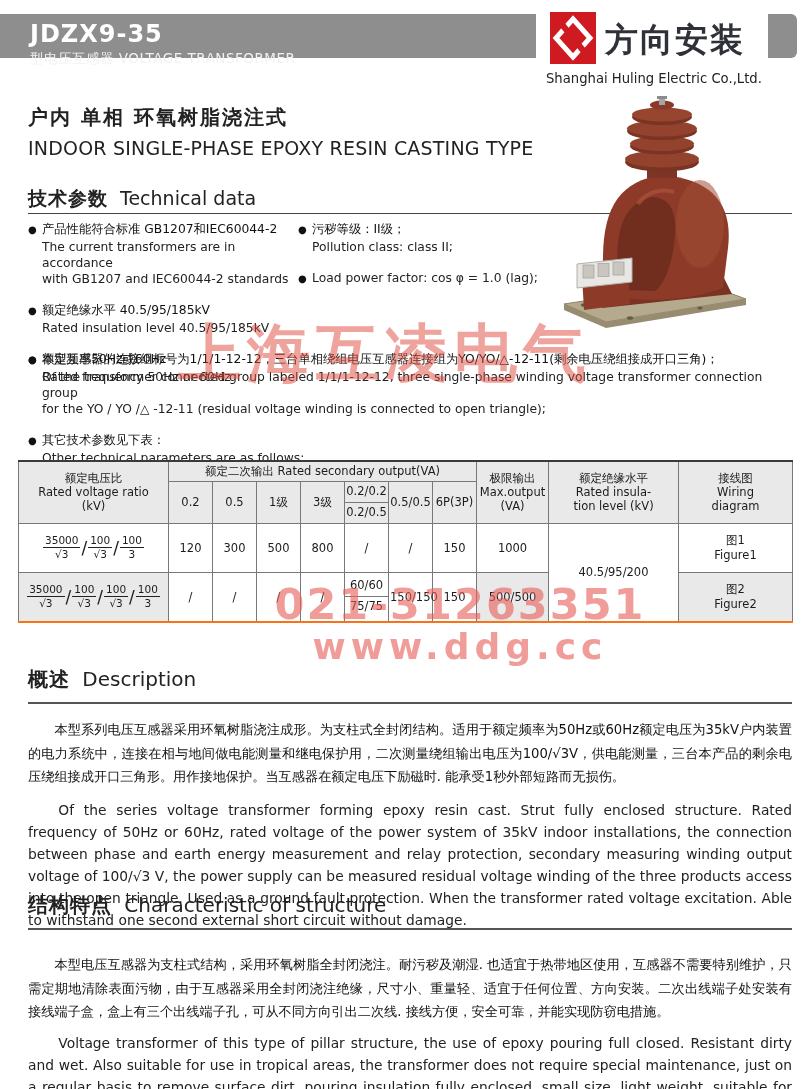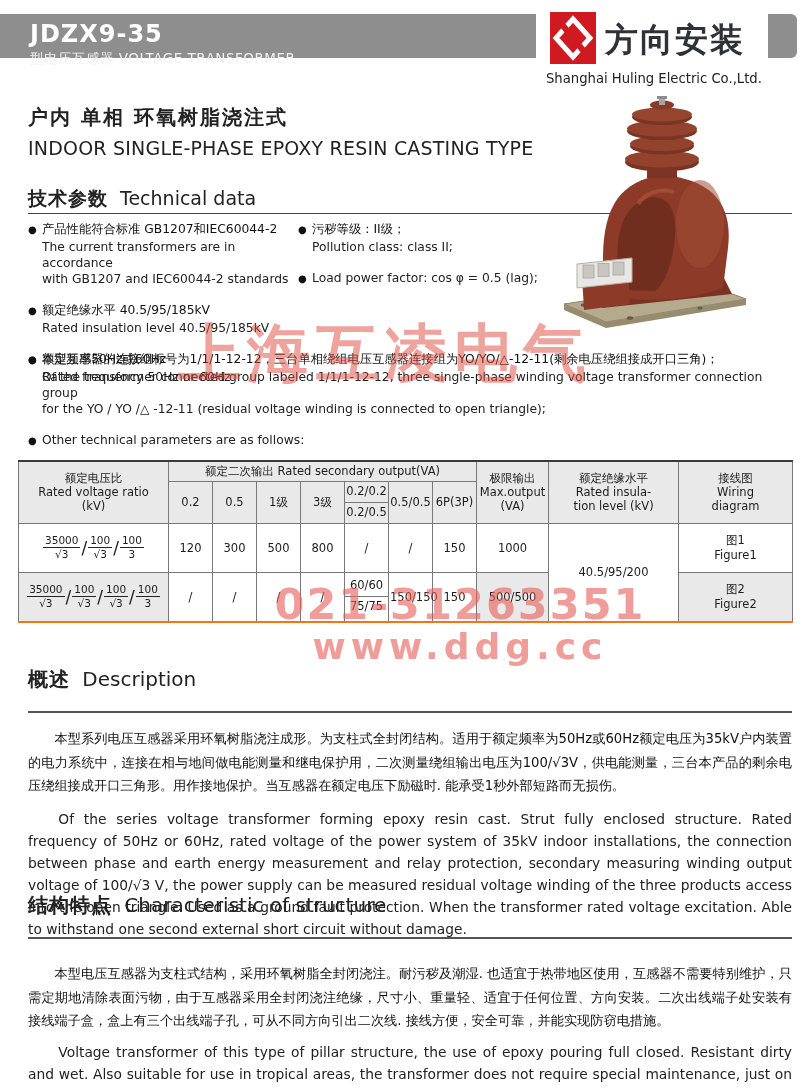--- a/index.html
+++ b/index.html
@@ -66,21 +66,21 @@
   .split div{padding:3px 0;line-height:1.2;}
   .split div:first-child{border-bottom:1px solid #787878;}
   .frac{display:inline-block;text-align:center;vertical-align:middle;font-size:10.5px;line-height:1.05;}
   .frac .fn{display:block;border-bottom:1px solid #222;padding:0 2px 1px;}
   .frac .fd{display:block;padding-top:1px;}
   .fsep{display:inline-block;vertical-align:middle;margin:0 1px;}
   .fsep::before{content:"/";font-size:17px;color:#222;}
 
   
   .descsec{position:absolute;left:28px;width:764px;}
-  .descsec .sec-head{font-size:20px;border-bottom:2px solid #555;padding-bottom:18px;}
+  .descsec .sec-head{font-size:20px;border-bottom:2px solid #555;padding-bottom:9px;}
   .p-cn{margin-top:14px;font-size:13.2px;line-height:1.78;text-align:justify;text-indent:2em;color:#111;}
   .p-en{margin-top:10px;font-size:13.8px;line-height:1.6;text-align:justify;text-indent:2.2em;color:#222;}
 </style>
 </head>
 <body>
 
 <div class="page">
 
   <div class="topbar">
     <div class="model">JDZX9-35</div>
@@ -128,31 +128,32 @@
       <span class="ben">Rated frequency 50Hz or 60Hz</span>
     </li>
   </ul>
 
   <ul class="blist bul-right">
     <li>
       <span class="bcn">污秽等级：II级；</span>
       <span class="ben">Pollution class: class II;</span>
     </li>
     <li>
-      <span class="ben">Load power factor: cos φ = 0.5 (lag);</span>
+      <span class="ben">Load power factor: cos φ = 1.0 (lag);</span>
     </li>
   </ul>
 
   <ul class="blist bul-full">
     <li>
       <span class="bcn">本型互感器的连接组标号为1/1/1-12-12，三台单相绕组电压互感器连接组为YO/YO/△-12-11(剩余电压绕组接成开口三角)；</span>
       <span class="ben">Of the transformer connected group labeled 1/1/1-12-12, three single-phase winding voltage transformer connection group
 for the YO / YO /△ -12-11 (residual voltage winding is connected to open triangle);</span>
     </li>
     <li>
+      <span class="bcn">其它技术参数见下表：</span>
       <span class="ben">Other technical parameters are as follows:</span>
     </li>
   </ul>
 
   <div class="photo">
     <svg width="255" height="255" viewBox="0 0 255 255">
 
       <polygon points="14,208 152,187 196,203 56,226" fill="#b5aa8d" stroke="#8e8266" stroke-width="1"></polygon>
       <polygon points="14,208 56,226 56,232 14,214" fill="#978c6f"></polygon>
       <polygon points="56,226 196,203 196,209 56,232" fill="#978c6f"></polygon>

